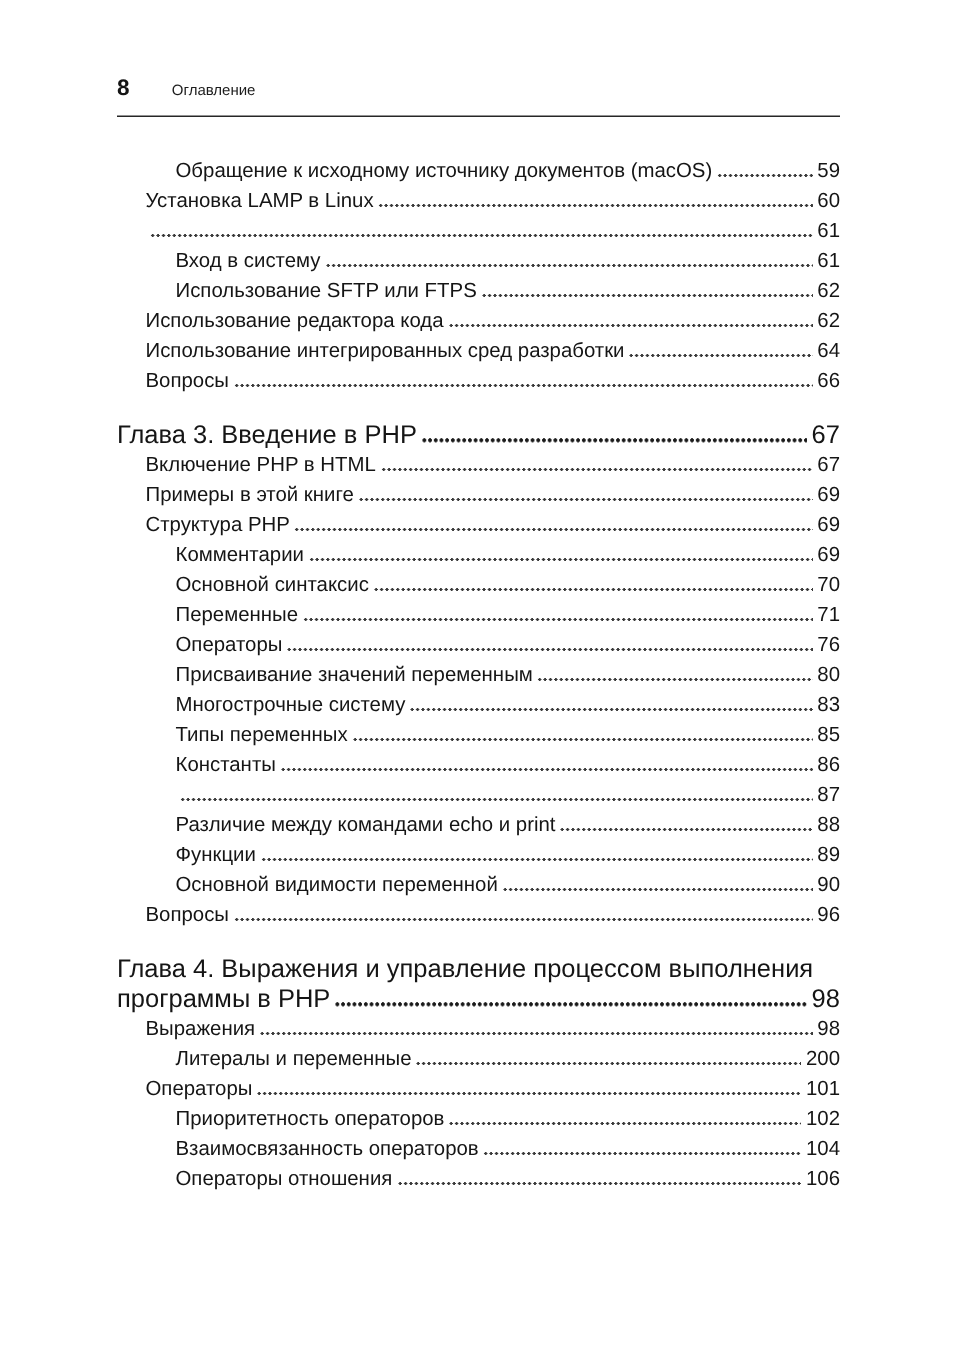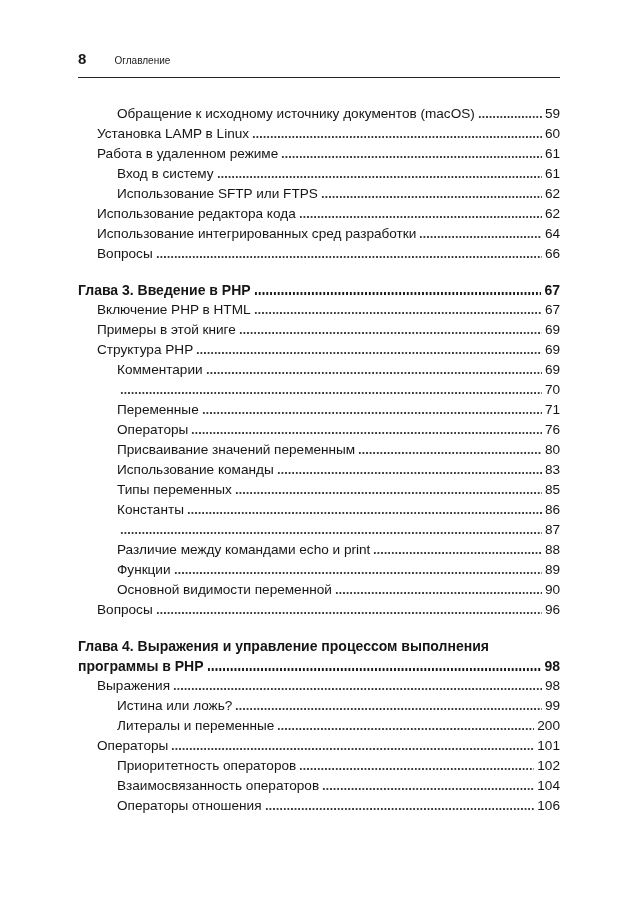--- a/index.html
+++ b/index.html
@@ -49,22 +49,22 @@
     margin: 0 3px 0 3px;
     background-image: radial-gradient(circle, #3a3a3a 0.95px, transparent 1.15px);
     background-size: 3.6px 2.4px;
     background-repeat: repeat-x;
     background-position: 0 calc(100% - 5.2px);
   }
   .row .pg { flex: 0 0 auto; }
   .l1 { padding-left: 19px; }
   .l2 { padding-left: 39px; text-align: right; }
   .chapter {
-    font-weight: bold;
-    font-size: 14px;
+    font-weight: normal;
+    font-size: 17px;
   }
   .chapter .leader {
     background-image: radial-gradient(circle, #191919 1.05px, transparent 1.25px);
     background-size: 3.8px 2.6px;
   }
   .chapter-first { margin-top: 16px; }
 </style>
 </head>
 <body>
 
@@ -81,21 +81,20 @@
           <span class="title">Обращение к исходному источнику документов (macOS)</span>
           <span class="leader"></span>
           <span class="pg">59</span>
         </div>
         <div class="row l1">
           <span class="title">Установка LAMP в Linux</span>
           <span class="leader"></span>
           <span class="pg">60</span>
         </div>
         <div class="row l1">
-          <span class="title">Работа в удаленном режиме</span>
           <span class="leader"></span>
           <span class="pg">61</span>
         </div>
         <div class="row l2">
           <span class="title">Вход в систему</span>
           <span class="leader"></span>
           <span class="pg">61</span>
         </div>
         <div class="row l2">
           <span class="title">Использование SFTP или FTPS</span>
@@ -138,40 +137,41 @@
           <span class="title">Структура PHP</span>
           <span class="leader"></span>
           <span class="pg">69</span>
         </div>
         <div class="row l2">
           <span class="title">Комментарии</span>
           <span class="leader"></span>
           <span class="pg">69</span>
         </div>
         <div class="row l2">
+          <span class="title">Основной синтаксис</span>
           <span class="leader"></span>
           <span class="pg">70</span>
         </div>
         <div class="row l2">
           <span class="title">Переменные</span>
           <span class="leader"></span>
           <span class="pg">71</span>
         </div>
         <div class="row l2">
           <span class="title">Операторы</span>
           <span class="leader"></span>
           <span class="pg">76</span>
         </div>
         <div class="row l2">
           <span class="title">Присваивание значений переменным</span>
           <span class="leader"></span>
           <span class="pg">80</span>
         </div>
         <div class="row l2">
-          <span class="title">Использование команды</span>
+          <span class="title">Многострочные систему</span>
           <span class="leader"></span>
           <span class="pg">83</span>
         </div>
         <div class="row l2">
           <span class="title">Типы переменных</span>
           <span class="leader"></span>
           <span class="pg">85</span>
         </div>
         <div class="row l2">
           <span class="title">Константы</span>
@@ -211,25 +211,20 @@
           <span class="title">программы в PHP</span>
           <span class="leader"></span>
           <span class="pg">98</span>
         </div>
         <div class="row l1">
           <span class="title">Выражения</span>
           <span class="leader"></span>
           <span class="pg">98</span>
         </div>
         <div class="row l2">
-          <span class="title">Истина или ложь?</span>
-          <span class="leader"></span>
-          <span class="pg">99</span>
-        </div>
-        <div class="row l2">
           <span class="title">Литералы и переменные</span>
           <span class="leader"></span>
           <span class="pg">200</span>
         </div>
         <div class="row l1">
           <span class="title">Операторы</span>
           <span class="leader"></span>
           <span class="pg">101</span>
         </div>
         <div class="row l2">

